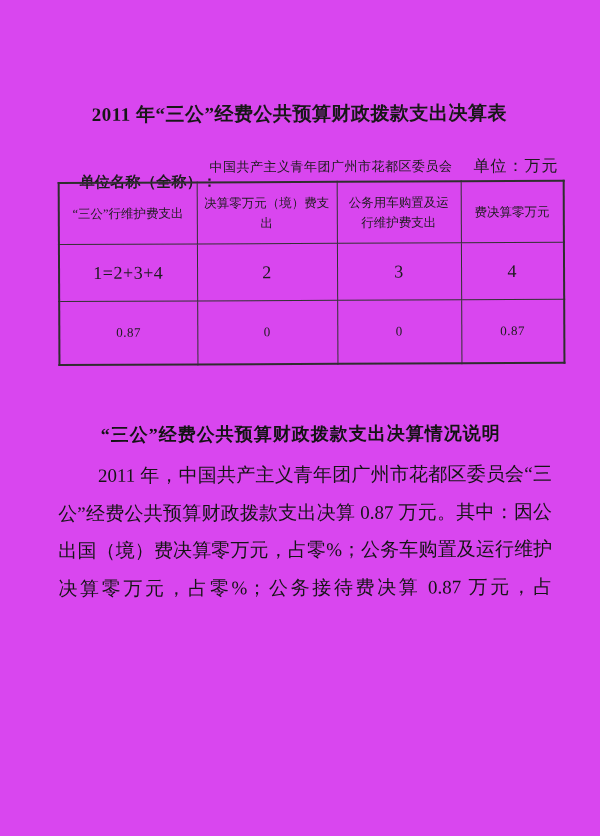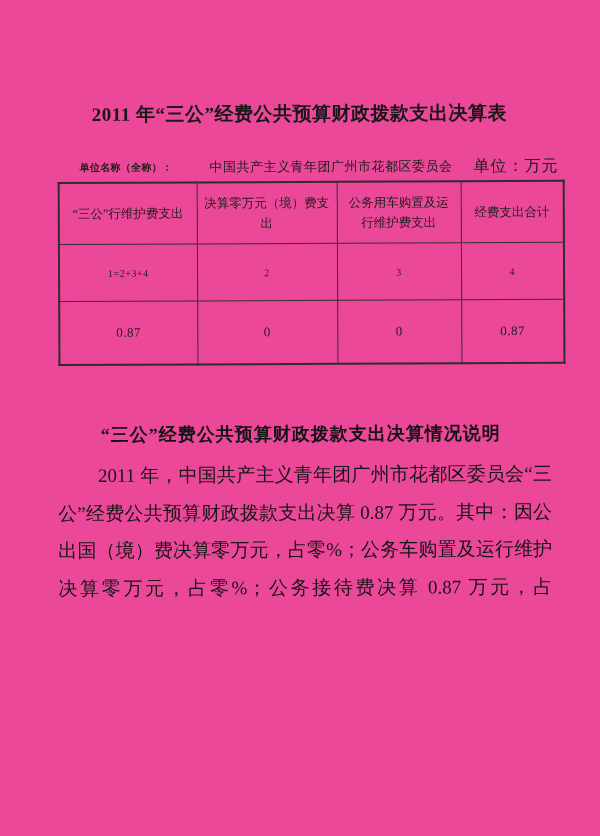--- a/index.html
+++ b/index.html
@@ -1,45 +1,45 @@
 <!DOCTYPE html>
 <html><head>
 <meta charset="utf-8">
 <style>
   html,body{margin:0;padding:0;background:#ffffff;}
   .page{
-    position:relative;width:600px;height:836px;background:#ec4899;overflow:hidden;
+    position:relative;width:600px;height:836px;background:#d946ef;overflow:hidden;
     font-family:"Liberation Serif","DejaVu Serif",serif;color:#1c1c1c;
   }
   .sheet{position:absolute;inset:0;transform:rotate(-0.25deg);transform-origin:300px 260px;}
 
   .doc-title{
     position:absolute;top:101px;left:0;width:100%;margin:0;
     text-align:center;font-size:19px;font-weight:700;letter-spacing:0.5px;color:#171717;
   }
 
-  .meta-label{position:absolute;top:160px;left:80px;font-size:10px;font-weight:700;letter-spacing:0.3px;}
+  .meta-label{position:absolute;top:172px;left:80px;font-size:15px;font-weight:700;letter-spacing:0.3px;}
   .meta-org{position:absolute;top:158px;left:210px;font-size:13px;letter-spacing:0.5px;}
   .meta-unit{position:absolute;top:157px;left:474px;font-size:16px;letter-spacing:1px;}
 
   table.budget{
     position:absolute;top:181px;left:58px;width:505px;
     border-collapse:collapse;table-layout:fixed;
     border:2px solid #2e2e2e;font-size:12.5px;color:#1c1c1c;
   }
   table.budget col.c1{width:138px;}
   table.budget col.c2{width:140px;}
   table.budget col.c3{width:124px;}
   table.budget col.c4{width:103px;}
   table.budget th,table.budget td{
     border:1.5px solid #323232;text-align:center;vertical-align:middle;
     font-weight:400;padding:0 4px;
   }
   table.budget thead th{height:60px;white-space:pre-line;line-height:1.6;font-size:12.5px;}
-  table.budget tr.r1 td{height:56px;font-size:10px;letter-spacing:0.5px;}
+  table.budget tr.r1 td{height:56px;font-size:18px;letter-spacing:0.5px;}
   table.budget tr.r2 td{height:62px;font-size:13px;letter-spacing:0.5px;}
 
   .section-heading{
     position:absolute;top:422px;left:0;width:100%;margin:0;
     text-align:center;font-size:18px;font-weight:700;letter-spacing:1px;color:#131313;
   }
 
   .para{position:absolute;top:456px;left:57px;width:494px;color:#151515;}
   .para-line{
     text-align:justify;text-align-last:justify;
@@ -65,21 +65,21 @@
           <col class="c2">
           <col class="c3">
           <col class="c4">
       </colgroup>
       <thead>
         <tr>
           <th>“三公”行维护费支出</th>
           <th>决算零万元（境）费支出</th>
           <th>公务用车购置及运
 行维护费支出</th>
-          <th>经费支出合计</th>
+          <th>费决算零万元</th>
         </tr>
       </thead>
       <tbody>
         <tr class="r1">
           <td>1=2+3+4</td>
           <td>2</td>
           <td>3</td>
           <td>4</td>
         </tr>
         <tr class="r2">

